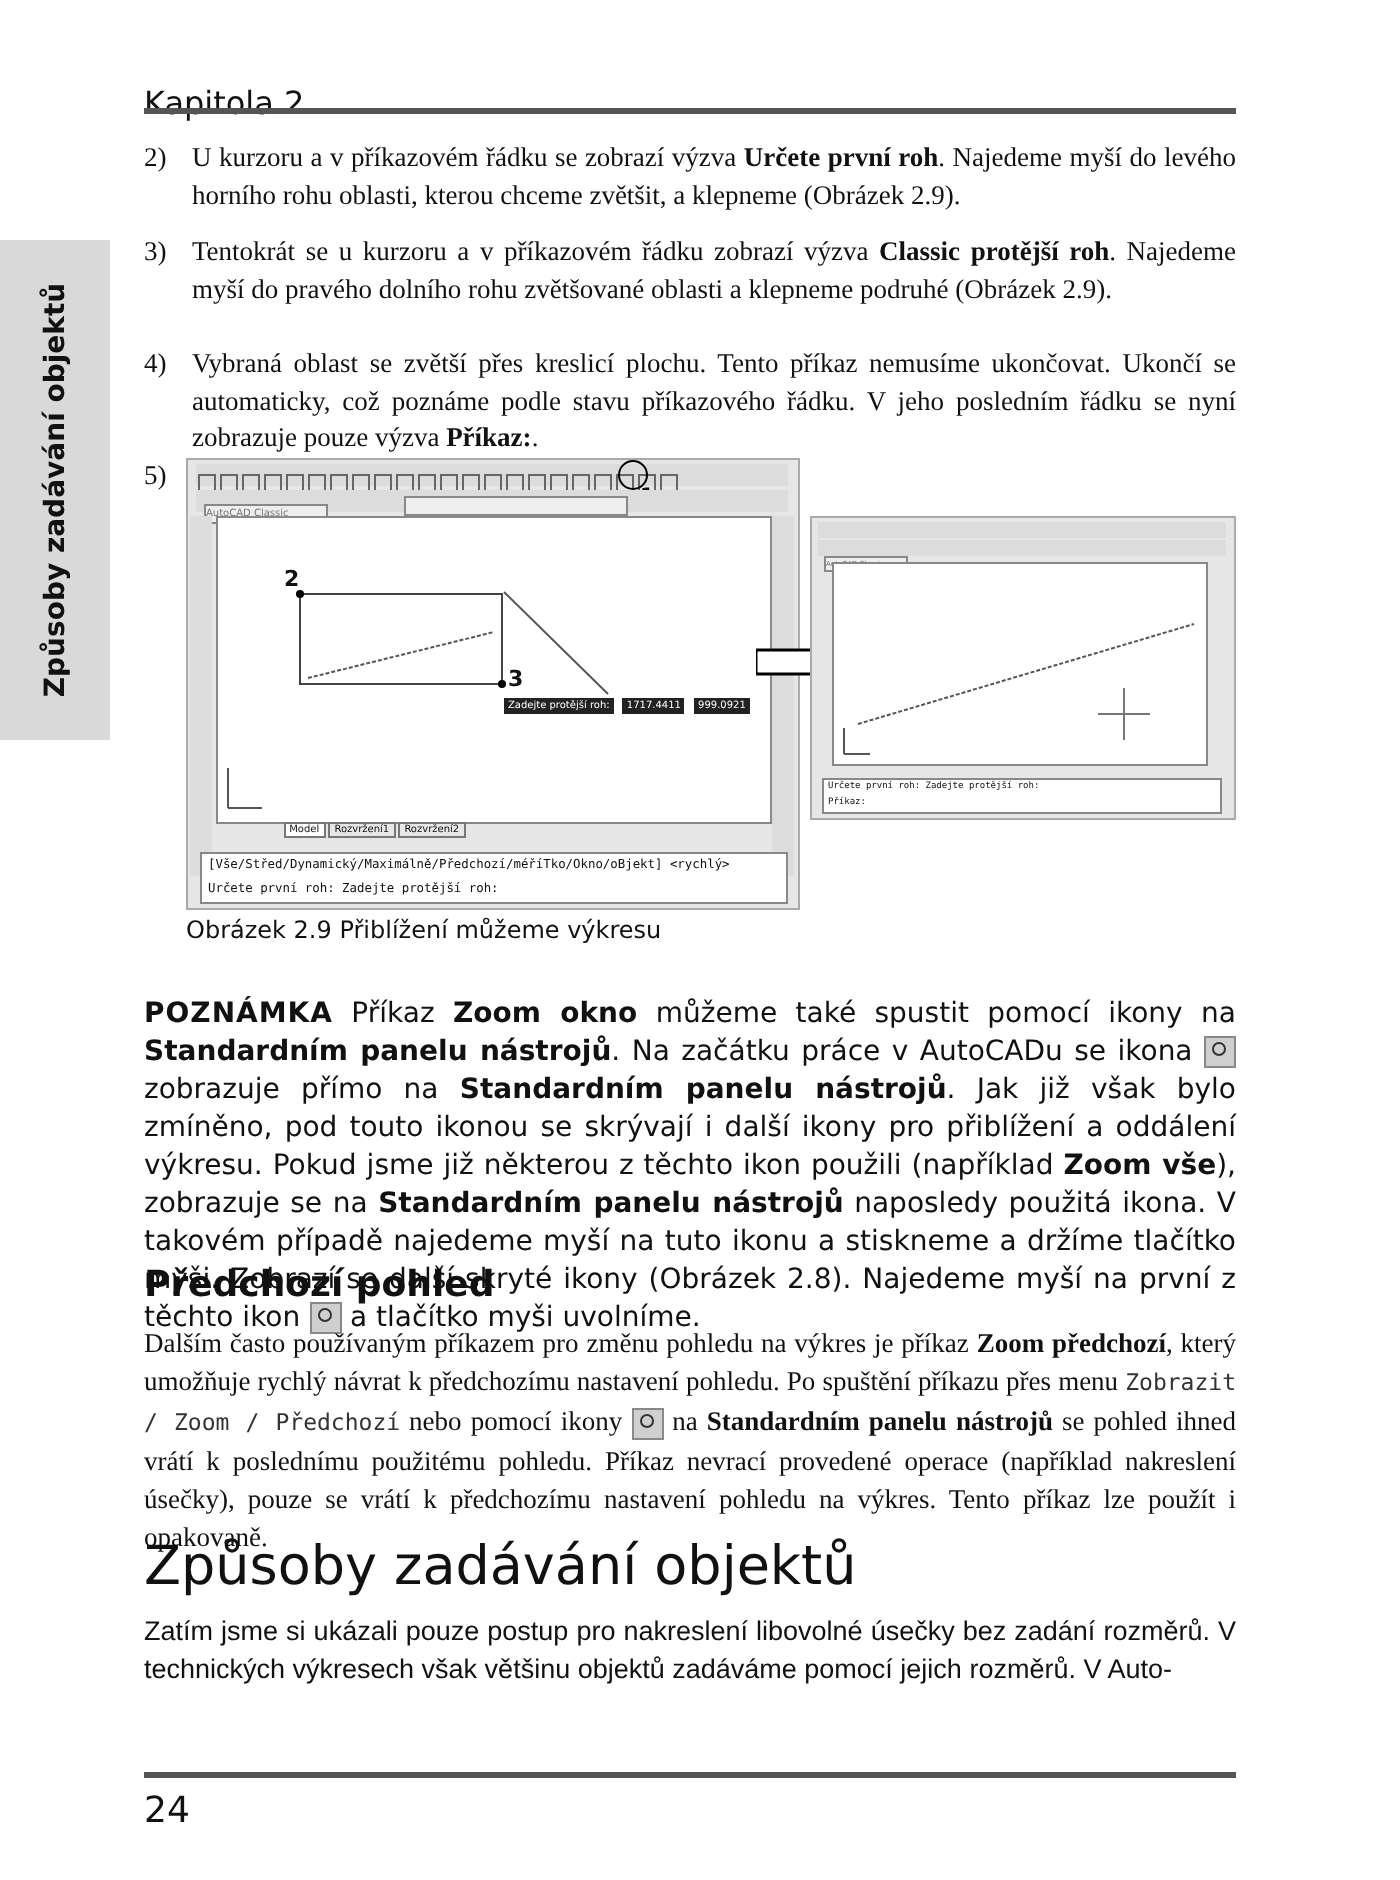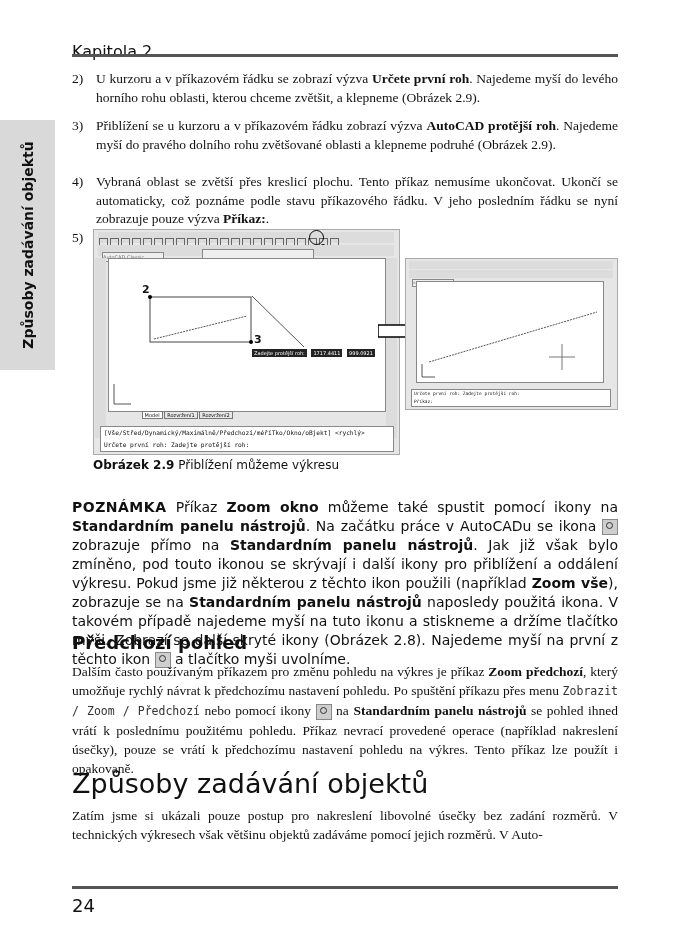--- a/index.html
+++ b/index.html
@@ -22,48 +22,48 @@
   #figure{position:absolute;left:93px;top:229px;width:305px;height:224px;background:#e6e6e6;border:1px solid #aaa;}
   .tb{position:absolute;background:#dcdcdc;}
   .ico{display:inline-block;width:7px;height:7px;border:1px solid #666;margin:0 1px;vertical-align:middle;}
   #canvas-main{position:absolute;left:14px;top:28px;width:276px;height:152px;background:#fff;border:1px solid #888;}
   #cmd-main{position:absolute;left:6px;top:196px;width:294px;height:26px;background:#fff;border:1px solid #888;font-size:6.2px;line-height:12px;padding-left:3px;box-sizing:border-box;}
   #figure2{position:absolute;left:405px;top:258px;width:211px;height:150px;background:#e6e6e6;border:1px solid #aaa;}
   #canvas2{position:absolute;left:10px;top:22px;width:186px;height:100px;background:#fff;border:1px solid #888;}
   #cmd2{position:absolute;left:5px;top:130px;width:200px;height:18px;background:#fff;border:1px solid #888;font-size:4.5px;line-height:8px;padding-left:2px;box-sizing:border-box;}
 
   #caption{position:absolute;left:93px;top:458px;font-family:"DejaVu Sans",sans-serif;font-size:12px;}
-  #caption b{font-weight:bold;text-align:right;}
+  #caption b{font-weight:normal;text-align:right;}
 
   #note{position:absolute;left:72px;top:498px;width:546px;font-family:"DejaVu Sans",sans-serif;font-size:14px;line-height:19px;text-align:justify;}
   .inline-ico{display:inline-block;width:14px;height:14px;background:#cfcfcf;border:1px solid #888;vertical-align:middle;position:relative;}
   .inline-ico::after{content:"";position:absolute;left:3px;top:2px;width:5px;height:5px;border:1.5px solid #333;border-radius:50%;}
 
   #h-prev{position:absolute;left:72px;top:632px;font-family:"DejaVu Sans",sans-serif;font-size:18px;font-weight:bold;}
   #p-prev{position:absolute;left:72px;top:662px;width:546px;font-family:"Liberation Serif",serif;font-size:13.5px;line-height:19px;text-align:justify;}
   #h-main{position:absolute;left:72px;top:768px;font-family:"DejaVu Sans",sans-serif;font-size:27px;}
-  #p-main{position:absolute;left:72px;top:806px;width:546px;font-family:Liberation Serif, serif;font-size:13.5px;line-height:19px;text-align:justify;}
+  #p-main{position:absolute;left:72px;top:806px;width:546px;font-family:Liberation Sans, sans-serif;font-size:13.5px;line-height:19px;text-align:justify;}
 </style>
 </head>
 <body>
 
 <div id="running-head">Kapitola 2</div>
 <div class="rule" id="rule-top"></div>
 
 <div id="side-tab">
     <span>Způsoby zadávání objektů</span>
   </div>
 
 <div class="item" style="top:70px">
   <span class="num">2)</span>
   <span class="txt"><span>U kurzoru a v příkazovém řádku se zobrazí výzva </span><b>Určete první roh</b><span>. Najedeme myší do levého horního rohu oblasti, kterou chceme zvětšit, a klepneme (Obrázek 2.9).</span></span>
 </div>
 <div class="item" style="top:117px">
   <span class="num">3)</span>
-  <span class="txt"><span>Přiblížení se u kurzoru a v příkazovém řádku zobrazí výzva </span><b>AutoCAD protější roh</b><span>. Najedeme myší do pravého dolního rohu zvětšované oblasti a klepneme podruhé (Obrázek 2.9).</span></span>
+  <span class="txt"><span>Tentokrát se u kurzoru a v příkazovém řádku zobrazí výzva </span><b>Classic protější roh</b><span>. Najedeme myší do pravého dolního rohu zvětšované oblasti a klepneme podruhé (Obrázek 2.9).</span></span>
 </div>
 <div class="item" style="top:173px">
   <span class="num">4)</span>
   <span class="txt"><span>Vybraná oblast se zvětší přes kreslicí plochu. Tento příkaz nemusíme ukončovat. Ukončí se automaticky, což poznáme podle stavu příkazového řádku. V jeho posledním řádku se nyní zobrazuje pouze výzva </span><b>Příkaz:</b><span>.</span></span>
 </div>
 <div class="item" style="top:229px;width:24px">
   <span class="num">5)</span>
 </div>
 
 <div id="figure">

